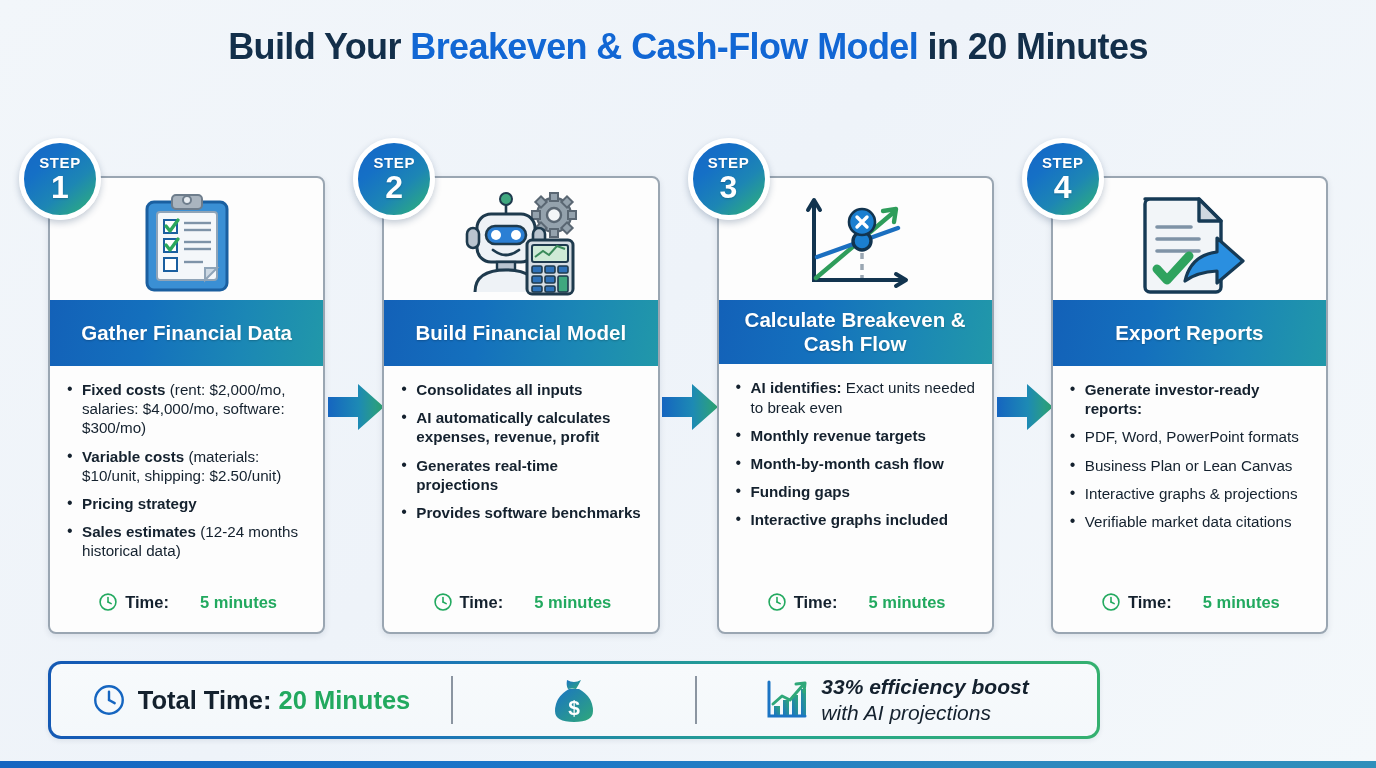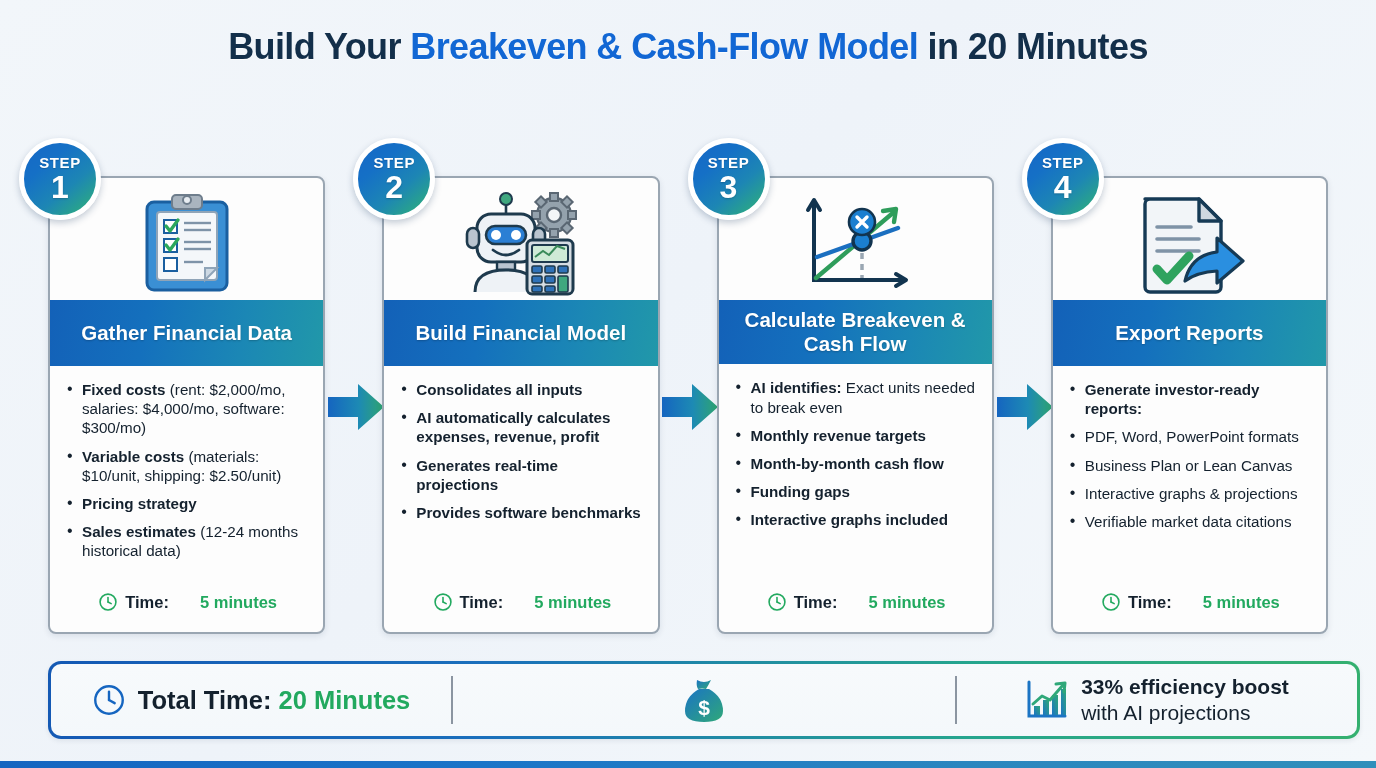--- a/index.html
+++ b/index.html
@@ -173,41 +173,41 @@
     font-weight: bold;
   }
   .time-label { color: #14212e; }
   .time-value { color: #22a95f; font-weight: bold; margin-left: 24px; }
 
   
   .footer {
     position: absolute;
     left: 48px;
     top: 661px;
-    width: 1312px;
+    width: 1052px;
     height: 78px;
     border: 3px solid transparent;
     border-radius: 13px;
     background:
       linear-gradient(#f7fafc, #f4f8fb) padding-box,
       linear-gradient(90deg, #1459b4 0%, #1a6fbc 33%, #25a58e 70%, #34b06f 100%) border-box;
     display: flex;
     align-items: center;
     box-shadow: 0 2px 5px rgba(20,40,70,0.08);
   }
   .footer-cell {
     display: flex;
     align-items: center;
     gap: 12px;
     padding: 0 22px;
     height: 100%;
   }
   .fc-1 { flex: 0 0 400px; justify-content: center; }
   .fc-2 { flex: 1; justify-content: center; }
-  .fc-3 { flex: 0 0 400px; justify-content: center; }
+  .fc-3 { flex: 0 0 400px; justify-content: center; font-style: italic; }
 
   .footer-sep {
     width: 2px;
     height: 48px;
     background: #8b95a1;
     flex: 0 0 2px;
   }
 
   .total-time-text {
     font-size: 25.5px;

